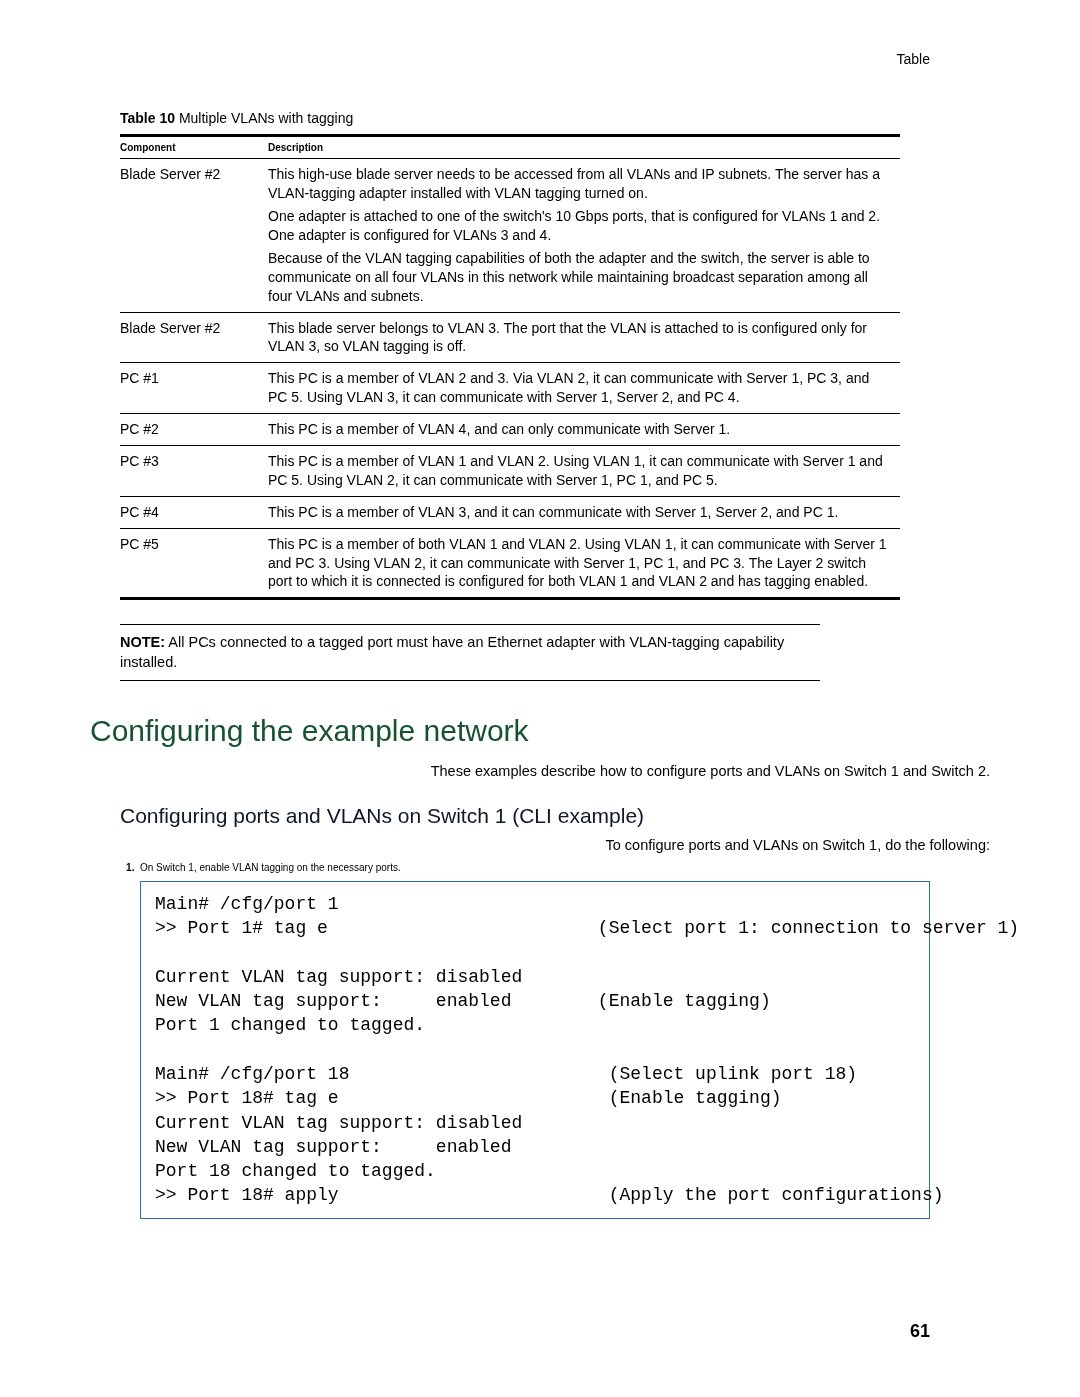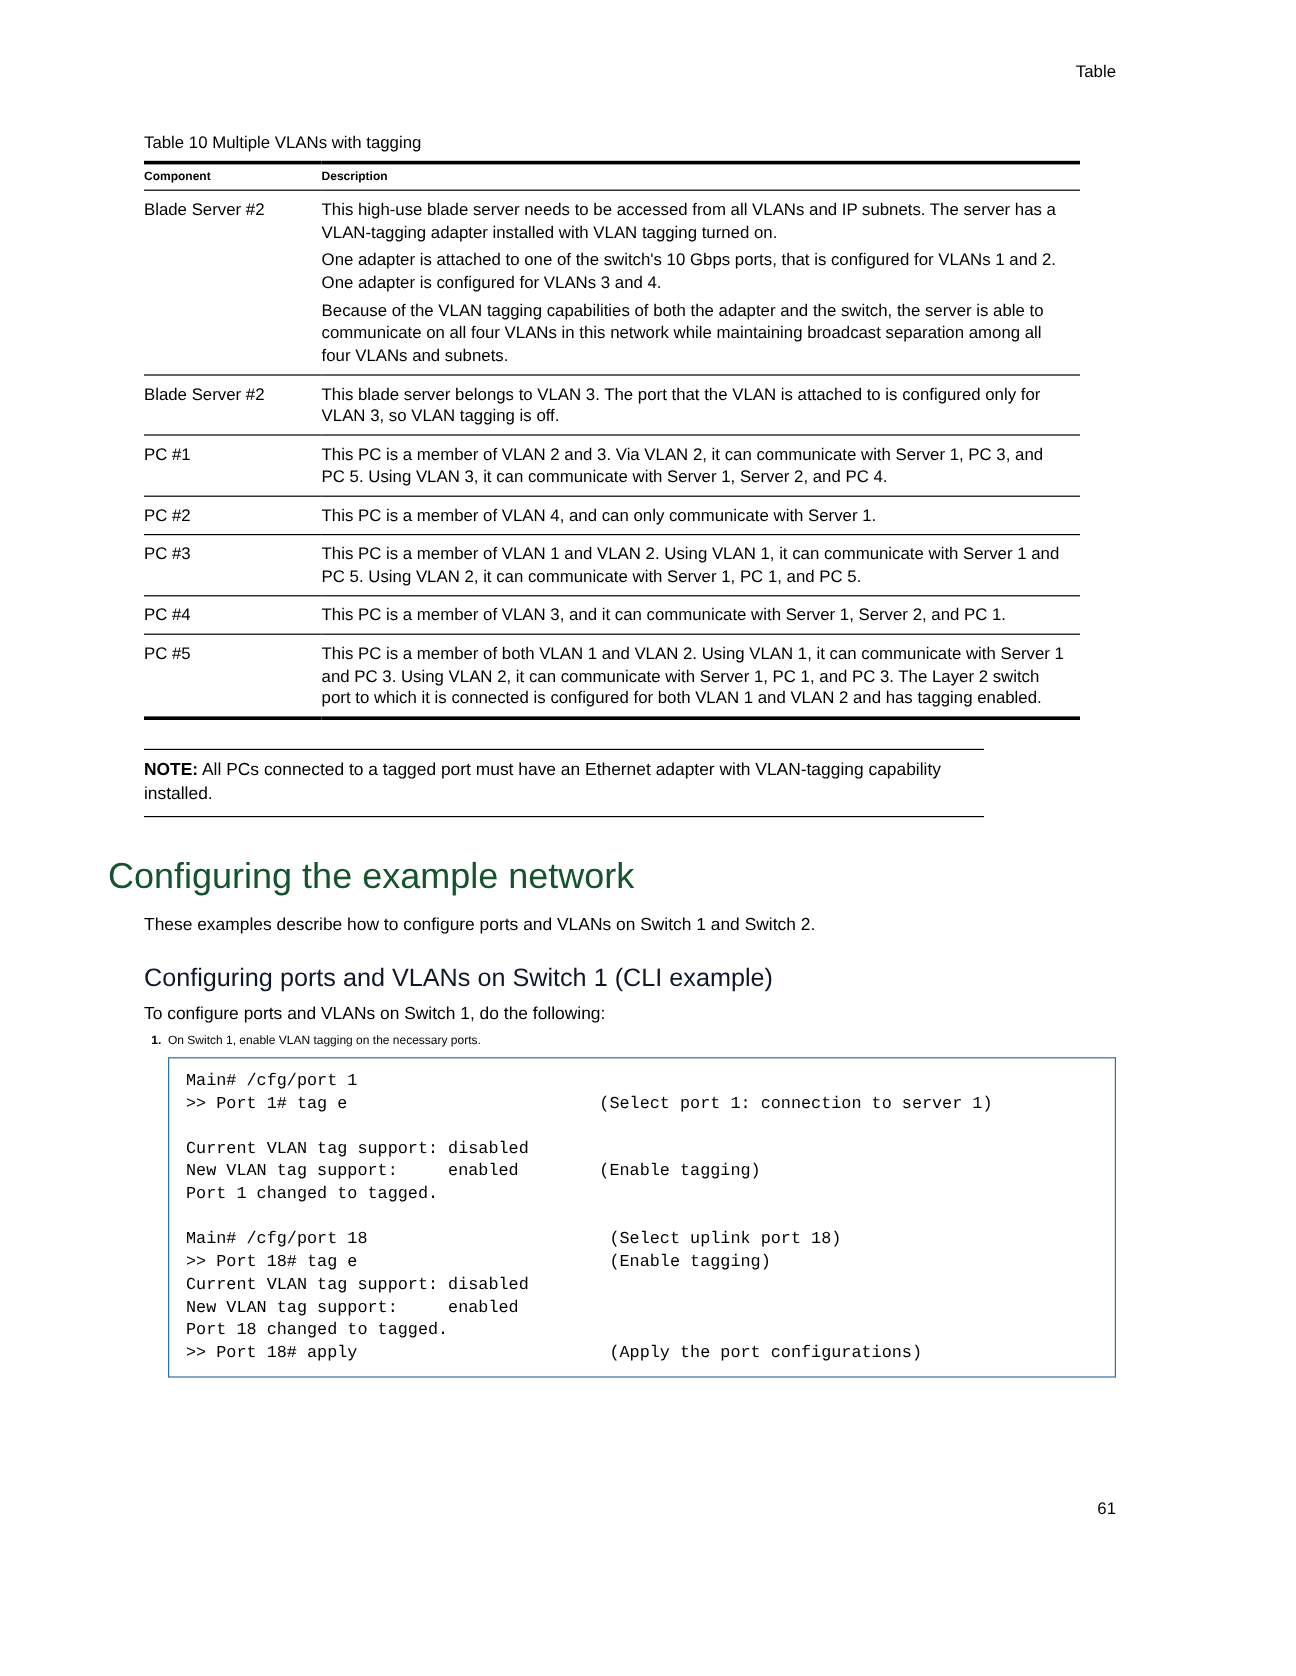--- a/index.html
+++ b/index.html
@@ -16,21 +16,21 @@
   .header-right {
     text-align: right;
     font-size: 14px;
     margin-bottom: 40px;
     padding-right: 60px;
   }
   .caption {
     font-size: 14px;
     margin: 0 0 6px 30px;
   }
-  .caption .tbl { font-weight: normal; }
+  .caption .tbl { font-weight: bold; }
   table.vlan {
     border-collapse: collapse;
     width: 780px;
     margin-left: 30px;
     border-top: 3px solid #000;
     border-bottom: 3px solid #000;
   }
   table.vlan th {
     text-align: left;
     font-weight: bold;
@@ -65,39 +65,40 @@
     font-size: 30px;
     color: #14532d;
     margin: 30px 0 10px 0;
   }
   h2.subsection {
     font-weight: normal;
     font-size: 21px;
     color: #0f172a;
     margin: 20px 0 6px 30px;
   }
-  .para { margin: 6px 0 6px 30px; font-size: 14.5px; }
+  .para { margin: 6px 0 6px 30px; font-size: 14.5px; text-align: right; }
   ol.steps { margin: 6px 0 6px 50px; padding: 0; font-size: 10px; }
   ol.steps li::marker { font-weight: bold; content: counter(list-item) ".  "; }
 
   .cli-box {
     border: 1.5px solid #2f6fa7;
     margin: 4px 60px 0 50px;
     padding: 10px 14px;
     font-family: "Courier New", monospace;
-    font-size: 14px;
+    font-size: 18px;
     white-space: pre;
     line-height: 1.35;
   }
 
   .page-num {
     text-align: right;
-    font-size: 14px;
+    font-size: 18px;
     margin-top: 100px;
     padding-right: 60px;
+    font-weight: bold;
   }
 </style>
 </head>
 <body>
 
 <div class="header-right">Table</div>
 
 <p class="caption">
   <span class="tbl">Table 10</span><span> Multiple VLANs with tagging</span>
 </p>

